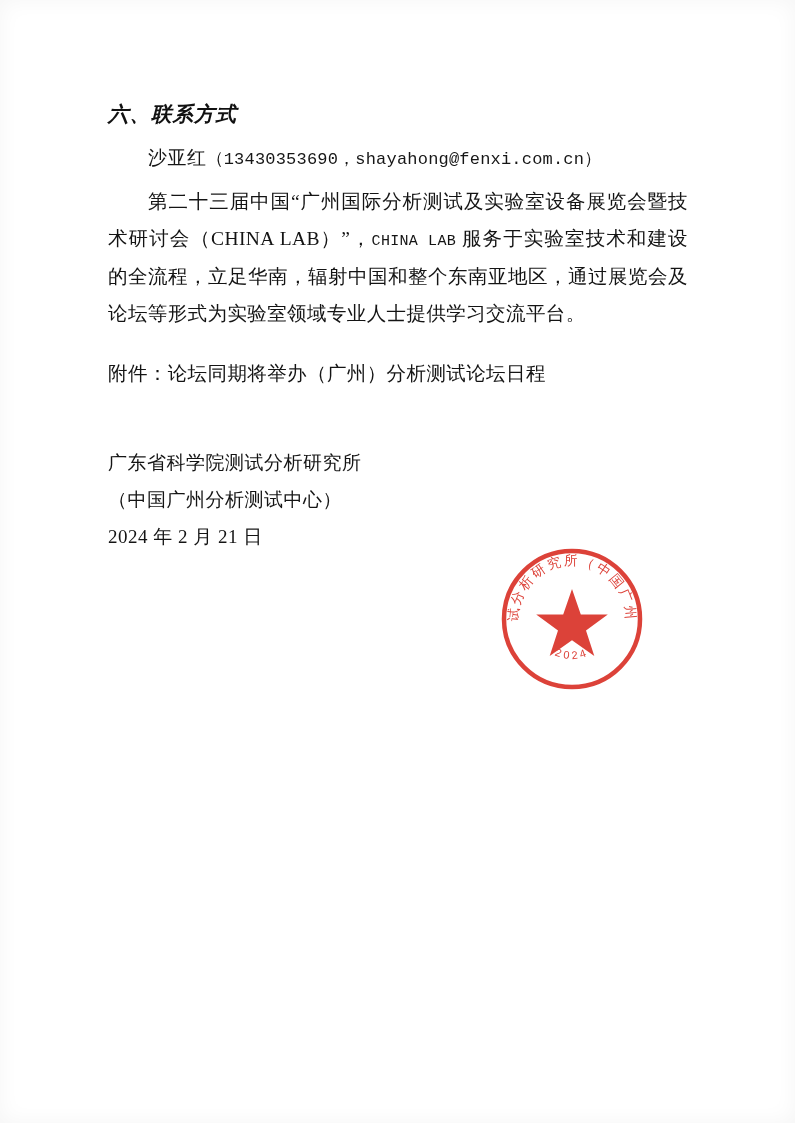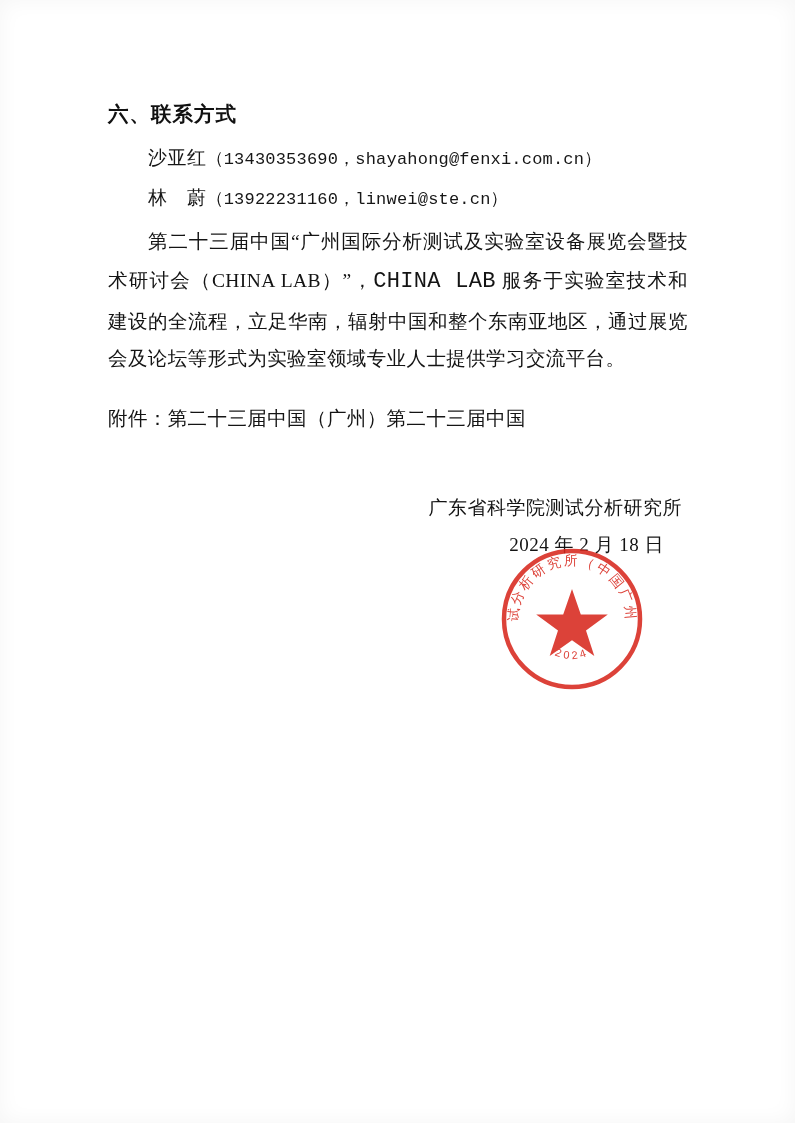--- a/index.html
+++ b/index.html
@@ -31,20 +31,21 @@
     width: 580px;
   }
   .section-head {
     font-family: "Liberation Sans", sans-serif;
     font-weight: bold;
     font-size: 20.5px;
     letter-spacing: 1px;
     color: #111;
     margin: 0 0 14px 0;
     line-height: 1.4;
+    font-style: italic;
   }
   .section-head.second {
     margin-top: 18px;
   }
   .contact-line {
     font-size: 19px;
     line-height: 1.55;
     margin: 0 0 10px 0;
     padding-left: 40px;
     color: #161616;
@@ -63,34 +64,33 @@
     font-size: 19.5px;
     line-height: 1.92;
     margin: 10px 0 0 0;
     text-indent: 40px;
     text-align: justify;
     color: #141414;
     letter-spacing: 0.4px;
   }
   .para .latin {
     font-family: "Liberation Mono", monospace;
-    font-size: 22px;
+    font-size: 15px;
     letter-spacing: 0.3px;
   }
   .attachment {
     font-size: 19.5px;
     line-height: 1.9;
     margin: 22px 0 0 0;
     text-indent: 0;
     color: #141414;
     letter-spacing: 0.4px;
   }
   .signature {
     margin-top: 52px;
-    text-align: right;
     padding-right: 6px;
   }
   .signature div {
     font-size: 19px;
     line-height: 1.95;
     letter-spacing: 0.5px;
     color: #141414;
   }
   .sig-date {
     padding-right: 18px;
@@ -112,32 +112,30 @@
 <div class="page">
 
   <div class="content">
 
     <h2 class="section-head">六、联系方式</h2>
 
     <p class="contact-line">
       <span class="name">沙亚红</span><span class="mono">（13430353690，shayahong@fenxi.com.cn）</span>
     </p>
 
-    <p class="contact-line">
-      <span class="name">林　蔚</span><span class="mono">（13922231160，linwei@ste.cn）</span>
-    </p>
 
 
     <p class="para"><span>第二十三届中国“广州国际分析测试及实验室设备展览会暨技术研讨会（CHINA LAB）”，</span><span class="latin">CHINA LAB</span><span> 服务于实验室技术和建设的全流程，立足华南，辐射中国和整个东南亚地区，通过展览会及论坛等形式为实验室领域专业人士提供学习交流平台。</span></p>
 
-    <p class="attachment">附件：第二十三届中国（广州）第二十三届中国</p>
+    <p class="attachment">附件：论坛同期将举办（广州）分析测试论坛日程</p>
 
     <div class="signature">
       <div>广东省科学院测试分析研究所</div>
-      <div class="sig-date">2024 年 2 月 18 日</div>
+      <div>（中国广州分析测试中心）</div>
+      <div class="sig-date">2024 年 2 月 21 日</div>
     </div>
 
   </div>
 
   <div class="seal">
     <svg width="148" height="148" viewBox="0 0 148 148" xmlns="http://www.w3.org/2000/svg">
       <defs>
         <path id="sealTopArc" d="M 20,74 A 54,54 0 0 1 128,74"></path>
         <path id="sealBotArc" d="M 34,74 A 40,40 0 0 0 114,74"></path>
       </defs>

